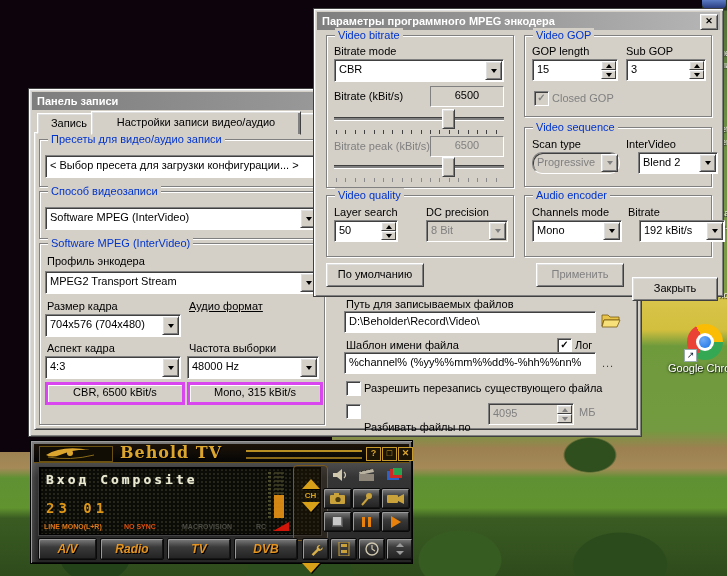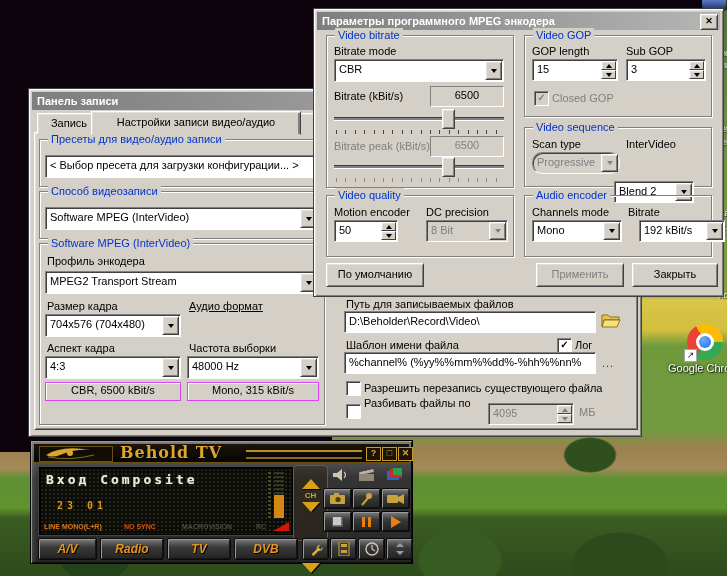--- a/index.html
+++ b/index.html
@@ -46,36 +46,36 @@
   .td{width:0;height:0;border:3px solid transparent;border-top:4px solid #000;margin-bottom:-3px;}
   .dis .tu{border-bottom-color:#808080;}.dis .td{border-top-color:#808080;}
   .cb{position:absolute;width:13px;height:13px;background:#fff;border:1px solid;border-color:#808080 #fff #fff #808080;box-shadow:inset 1px 1px 0 #404040;font-size:10px;line-height:12px;text-align:center;font-weight:bold;}
   .cb.dis{background:#d4d0c8;color:#808080;}
   .sltr{position:absolute;height:2px;background:#808080;border-top:1px solid #404040;border-bottom:1px solid #fff;}
   .slth{position:absolute;width:11px;height:18px;background:#d4d0c8;border:1px solid;border-color:#fff #404040 #404040 #fff;box-shadow:inset 1px 1px 0 #dfdfdf,inset -1px -1px 0 #808080;}
   .ticks{position:absolute;height:4px;background-image:repeating-linear-gradient(to right,#404040 0 1px,transparent 1px 9.4px);}
   .ticks.dis{background-image:repeating-linear-gradient(to right,#8a8a8a 0 1px,transparent 1px 9.4px);}
   .valbox{position:absolute;background:#d4d0c8;border:1px solid;border-color:#808080 #fff #fff #808080;text-align:center;line-height:17px;}
   .valbox.dis{color:#808080;}
-  .sumbox{position:absolute;border:1px solid #d946ef;box-shadow:inset 1px 1px 0 #fff;text-align:center;line-height:15px;}
+  .sumbox{position:absolute;border:3px solid #d946ef;box-shadow:inset 1px 1px 0 #fff;text-align:center;line-height:15px;}
   .tab{position:absolute;background:#d4d0c8;border:1px solid;border-color:#fff #404040 transparent #fff;box-shadow:inset 1px 1px 0 #dfdfdf,inset -2px 0 0 #808080;text-align:center;line-height:18px;white-space:nowrap;overflow:hidden;padding:0 6px;}
   .tab.active{line-height:20px;z-index:3;}
   .page{position:absolute;background:#d4d0c8;border:1px solid;border-color:#fff #404040 #404040 #fff;box-shadow:inset 1px 1px 0 #dfdfdf,inset -1px -1px 0 #808080;}
   .dots{position:absolute;color:#404040;letter-spacing:1px;}
   
   #behold{left:30px;top:440px;width:381px;height:122px;background:linear-gradient(#6f6f6f,#353535 30%,#262626);border:1px solid #000;box-shadow:inset 1px 1px 0 #9a9a9a,inset -1px -1px 0 #0c0c0c,inset 3px 3px 4px rgba(255,255,255,.15);}
   #bh-tbar{position:absolute;left:3px;top:3px;width:375px;height:18px;background:linear-gradient(#1c1308,#050505);border-bottom:1px solid #6b5212;}
   #bh-logo{position:absolute;left:5px;top:2px;width:72px;height:14px;background:#120d04;border:1px solid #6b5212;}
   #bh-title{position:absolute;left:86px;top:0px;font-family:"DejaVu Serif",serif;font-weight:bold;font-size:16px;line-height:18px;color:#dca62e;text-shadow:1px 1px 0 #000;letter-spacing:1px;white-space:nowrap;}
   #bh-lines{position:absolute;left:212px;top:6px;width:116px;height:5px;border-top:2px solid #b98f24;border-bottom:2px solid #8a6a18;}
   .bh-wbtn{position:absolute;width:13px;height:12px;background:#1c1405;border:1px solid #c69a2c;color:#dca62e;font-size:9px;line-height:11px;text-align:center;font-weight:bold;}
   #bh-lcd{position:absolute;left:8px;top:26px;width:252px;height:66px;background:#0b0b07;border:1px solid #000;box-shadow:inset 1px 1px 2px #000,0 0 0 1px #444;
-    background-image:radial-gradient(#26261a 28%,transparent 32%);background-size:4px 4px;}
+    background-image:radial-gradient(#26261a 28%,transparent 32%);background-size:4px 4px;padding-left:28px;}
   .lcd1{position:absolute;left:6px;top:4px;font-family:"DejaVu Sans Mono",monospace;font-weight:bold;font-size:13px;letter-spacing:3px;color:#e9e9cf;text-shadow:0 0 1px #888;white-space:nowrap;}
-  .lcd2{position:absolute;left:17px;top:32px;font-family:"DejaVu Sans Mono",monospace;font-weight:bold;font-size:10px;letter-spacing:4px;color:#de9718;white-space:nowrap;}
+  .lcd2{position:absolute;left:6px;top:32px;font-family:"DejaVu Sans Mono",monospace;font-weight:bold;font-size:14px;letter-spacing:4px;color:#de9718;white-space:nowrap;}
   .lcd-ind{position:absolute;font-size:7px;font-weight:bold;letter-spacing:0;white-space:nowrap;}
   #meter{position:absolute;left:234px;top:4px;width:10px;height:46px;
     background:linear-gradient(to bottom,transparent 0 50%,rgba(222,140,20,.95) 50% 100%),repeating-linear-gradient(to bottom,#54543089 0 2px,transparent 2px 4px);}
   #meter2{position:absolute;left:228px;top:4px;width:3px;height:46px;background:repeating-linear-gradient(to bottom,#4a4a2c 0 2px,transparent 2px 4px);}
   #wedge{position:absolute;left:233px;bottom:3px;width:0;height:0;border-left:16px solid transparent;border-bottom:9px solid #cf1608;}
   #chvol{position:absolute;left:262px;top:24px;width:33px;height:74px;border:1px solid #7a5a20;border-radius:4px;background:rgba(40,28,8,.35);}
   .gold-up{width:0;height:0;border:9px solid transparent;border-bottom:10px solid #d8a018;margin:-4px auto;filter:drop-shadow(1px 1px 0 #000);}
   .gold-dn{width:0;height:0;border:9px solid transparent;border-top:10px solid #d8a018;margin:-4px auto;filter:drop-shadow(1px 1px 0 #000);}
   .gold-lbl{color:#d8a018;font-size:8px;font-weight:bold;text-align:center;line-height:8px;}
   .bhb{position:absolute;background:linear-gradient(#7d7d7d,#3a3a3a 40%,#222);border:1px solid #0a0a0a;box-shadow:inset 1px 1px 0 #9a9a9a,inset -1px -1px 0 #141414;border-radius:2px;display:flex;align-items:center;justify-content:center;}
@@ -188,21 +188,21 @@
     <span class="lbl" style="left:317px;top:250px;">Шаблон имени файла</span>
     <span class="cb" style="left:528px;top:249px;">✓</span>
     <span class="lbl" style="left:546px;top:250px;">Лог</span>
     <div class="field" style="left:315px;top:263px;width:250px;height:20px;">
       <span class="cv" style="right:3px;">%channel% (%yy%%mm%%dd%-%hh%%nn%</span>
     </div>
     <span class="dots" style="left:573px;top:268px;">...</span>
     <span class="cb" style="left:317px;top:292px;"></span>
     <span class="lbl" style="left:335px;top:293px;">Разрешить перезапись существующего файла</span>
     <span class="cb" style="left:317px;top:315px;"></span>
-    <span class="lbl" style="left:335px;top:308px;">Разбивать файлы по</span>
+    <span class="lbl" style="left:335px;top:332px;">Разбивать файлы по</span>
     <div class="field dis" style="left:459px;top:314px;width:84px;height:20px;">
       <span class="cv">4095</span>
       <span class="sbs dis">
           <span class="sb">
             <i class="tu"></i>
           </span>
           <span class="sb">
             <i class="td"></i>
           </span>
         </span>
@@ -233,21 +233,21 @@
     <div class="ticks" style="left:22px;top:121px;width:166px;"></div>
     <span class="lbl dis" style="left:20px;top:131px;">Bitrate peak (kBit/s)</span>
     <div class="valbox dis" style="left:116px;top:127px;width:72px;height:19px;">6500</div>
     <div class="sltr" style="left:20px;top:156px;width:170px;"></div>
     <div class="slth" style="left:128px;top:148px;"></div>
     <div class="ticks dis" style="left:22px;top:169px;width:166px;"></div>
 
     <div class="grp" style="left:12px;top:186px;width:186px;height:60px;">
       <span class="lg">Video quality</span>
     </div>
-    <span class="lbl" style="left:20px;top:197px;">Motion encoder</span>
+    <span class="lbl" style="left:20px;top:197px;">Layer search</span>
     <span class="lbl" style="left:112px;top:197px;">DC precision</span>
     <div class="field" style="left:20px;top:211px;width:62px;height:20px;">
       <span class="cv">50</span>
       <span class="sbs">
           <span class="sb">
             <i class="tu"></i>
           </span>
           <span class="sb">
             <i class="td"></i>
           </span>
@@ -294,21 +294,21 @@
       <span class="lg">Video sequence</span>
     </div>
     <span class="lbl" style="left:218px;top:129px;">Scan type</span>
     <span class="lbl" style="left:312px;top:129px;">InterVideo</span>
     <div class="field dis" style="left:218px;top:143px;width:86px;height:20px;border-radius:10px;">
       <span class="cv">Progressive</span>
       <span class="dd dis">
           <i class="td"></i>
         </span>
     </div>
-    <div class="field" style="left:300px;top:143px;width:78px;height:20px;margin-top:29px;">
+    <div class="field" style="left:324px;top:143px;width:78px;height:20px;">
       <span class="cv">Blend 2</span>
       <span class="dd">
           <i class="td"></i>
         </span>
     </div>
 
     <div class="grp" style="left:210px;top:186px;width:186px;height:60px;">
       <span class="lg">Audio encoder</span>
     </div>
     <span class="lbl" style="left:218px;top:197px;">Channels mode</span>
@@ -321,21 +321,21 @@
     </div>
     <div class="field" style="left:325px;top:211px;width:84px;height:20px;">
       <span class="cv">192 kBit/s</span>
       <span class="dd">
           <i class="td"></i>
         </span>
     </div>
 
     <div class="btn" style="left:12px;top:254px;width:96px;height:22px;line-height:20px;">По умолчанию</div>
     <div class="btn dis" style="left:222px;top:254px;width:86px;height:22px;line-height:20px;">Применить</div>
-    <div class="btn" style="left:318px;top:254px;width:84px;height:22px;line-height:20px;">Закрыть</div>
+    <div class="btn" style="left:318px;top:268px;width:84px;height:22px;line-height:20px;">Закрыть</div>
   </div>
 
   <div id="behold" class="abs">
     <div id="bh-tbar">
       <div id="bh-logo">
         <svg width="70" height="12" viewBox="0 0 70 12">
           <path d="M6 8 Q22 -2 50 3 Q34 2 20 8 Q12 11 6 8 Z" fill="#dca62e"></path>
           <circle cx="30" cy="6" r="3" fill="#dca62e"></circle>
           <path d="M8 10 Q30 14 54 8" stroke="#8a6a18" stroke-width="1" fill="none"></path>
         </svg>

